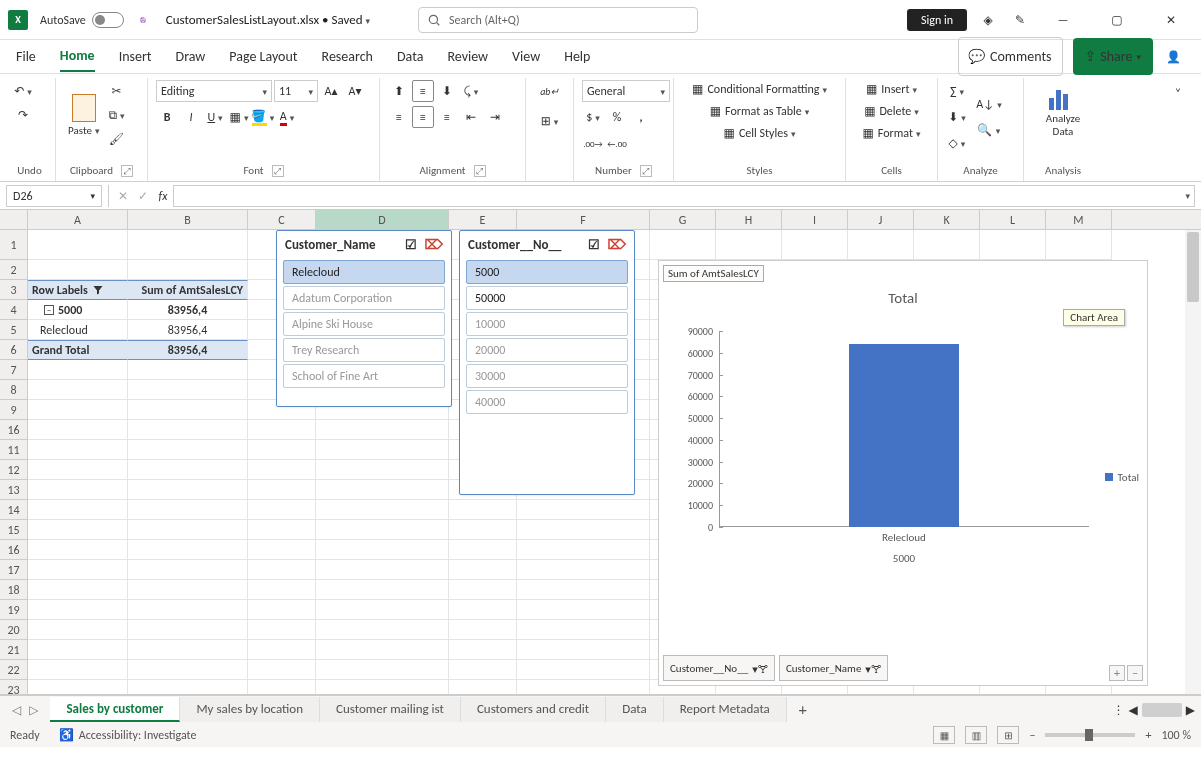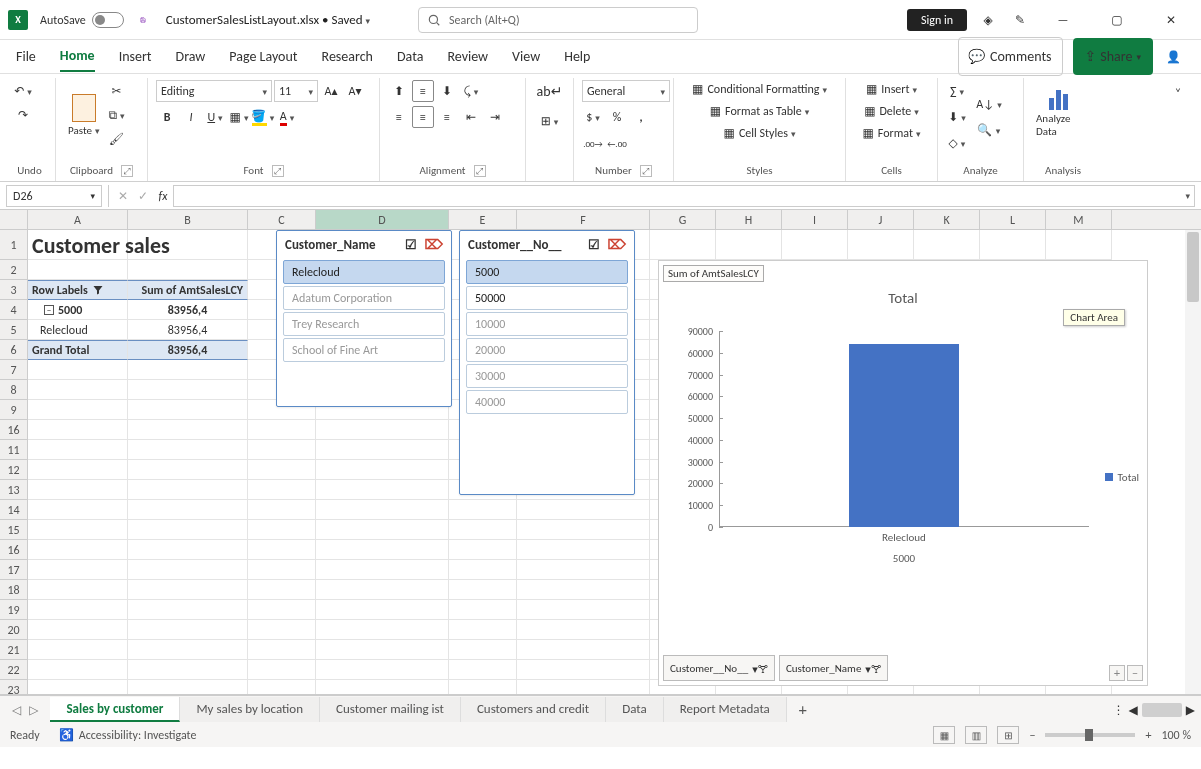--- a/index.html
+++ b/index.html
@@ -254,21 +254,21 @@
       </div>
     </div>
     <div class="rgroup-label">
         <span>Alignment</span>
         <span class="dlg-launch">⤢</span>
       </div>
   </div>
 
   <div class="rgroup" style="width:48px;">
     <div class="col" style="gap:8px;align-items:center;">
-      <div class="sm" style="font-size:14px;">ab↵</div>
+      <div class="sm" style="font-size:10px;font-style:italic;">ab↵</div>
       <div class="sm chev">⊞</div>
     </div>
     <div class="rgroup-label">&nbsp;</div>
   </div>
 
   <div class="rgroup" style="width:100px;">
     <div class="col" style="gap:4px;">
       <div class="combo" style="width:88px;">
           <span>General</span>
           <span class="dd">▾</span>
@@ -342,21 +342,21 @@
     <div class="rgroup-label">Analyze</div>
   </div>
 
   <div class="rgroup" style="width:78px;border-right:none;">
     <div class="bigbtn">
       <div class="ico" style="display:flex;align-items:flex-end;gap:2px;">
           <span style="width:5px;height:12px;background:#4472c4;"></span>
           <span style="width:5px;height:20px;background:#4472c4;"></span>
           <span style="width:5px;height:16px;background:#4472c4;"></span>
         </div>
-      <span style="text-align:left;">Analyze Data</span>
+      <span style="text-align:center;">Analyze Data</span>
     </div>
     <div class="rgroup-label">Analysis</div>
   </div>
   <div style="margin-left:auto;padding:4px 8px;display:flex;align-items:flex-start;">
     <div class="sm">˅</div>
   </div>
 </div>
 
 <div class="fbar">
   <div class="namebox">
@@ -411,23 +411,20 @@
         <div class="rowhdr">17</div>
         <div class="rowhdr">18</div>
         <div class="rowhdr">19</div>
         <div class="rowhdr">20</div>
         <div class="rowhdr">21</div>
         <div class="rowhdr">22</div>
         <div class="rowhdr">23</div>
       </div>
     <div class="cells" id="cells">
 
-      <div class="grid-cell" style="left:0;top:0;width:220px;height:30px;border-bottom:none;">
-          <span class="pivot-title">Customer sales</span>
-        </div>
 
       <div class="grid-cell pivot-hdr" style="left:0;top:50px;width:100px;height:20px;">
         <span>Row Labels</span>
         <svg class="filter-ic" width="12" height="12" viewBox="0 0 24 24" fill="#333">
             <path d="M3 4h18l-7 9v6l-4 2v-8z"></path>
           </svg>
       </div>
       <div class="grid-cell pivot-hdr r" style="left:100px;top:50px;width:120px;height:20px;">
           <span>Sum of AmtSalesLCY</span>
         </div>
@@ -760,20 +757,21 @@
           <div class="slicer" style="left: 248px; top: 0px; width: 176px; height: 177px;">
             <div class="slicer-hdr">
               <span>Customer_Name</span>
               <span class="sicons">
                 <span>☑</span>
                 <span style="color:#c43;">⌦</span>
               </span>
             </div>
             <div class="slicer-item active">Relecloud</div>
             <div class="slicer-item">Adatum Corporation</div>
+            <div class="slicer-item">Alpine Ski House</div>
             <div class="slicer-item">Trey Research</div>
             <div class="slicer-item">School of Fine Art</div>
           </div>
           <div class="slicer" style="left: 431px; top: 0px; width: 176px; height: 265px;">
             <div class="slicer-hdr">
               <span>Customer__No__</span>
               <span class="sicons">
                 <span>☑</span>
                 <span style="color:#c43;">⌦</span>
               </span>

